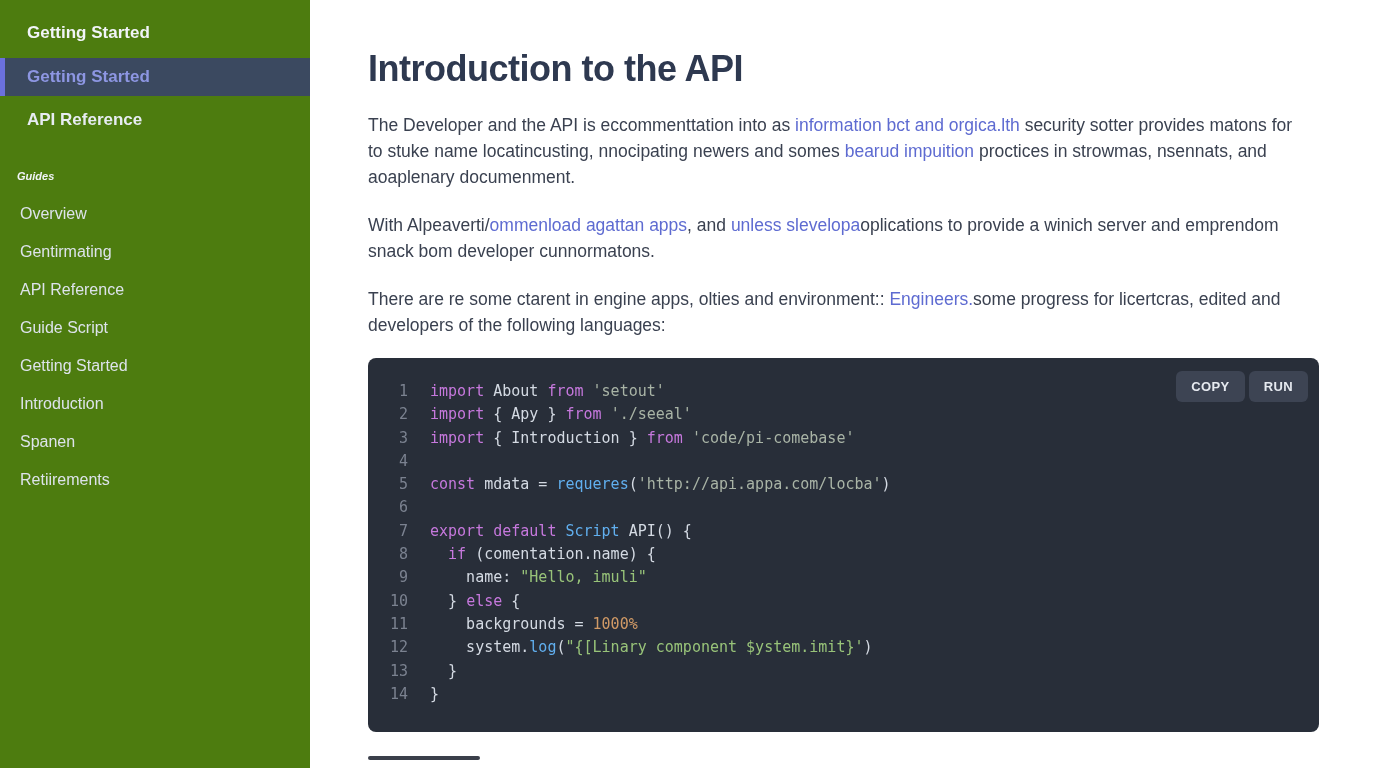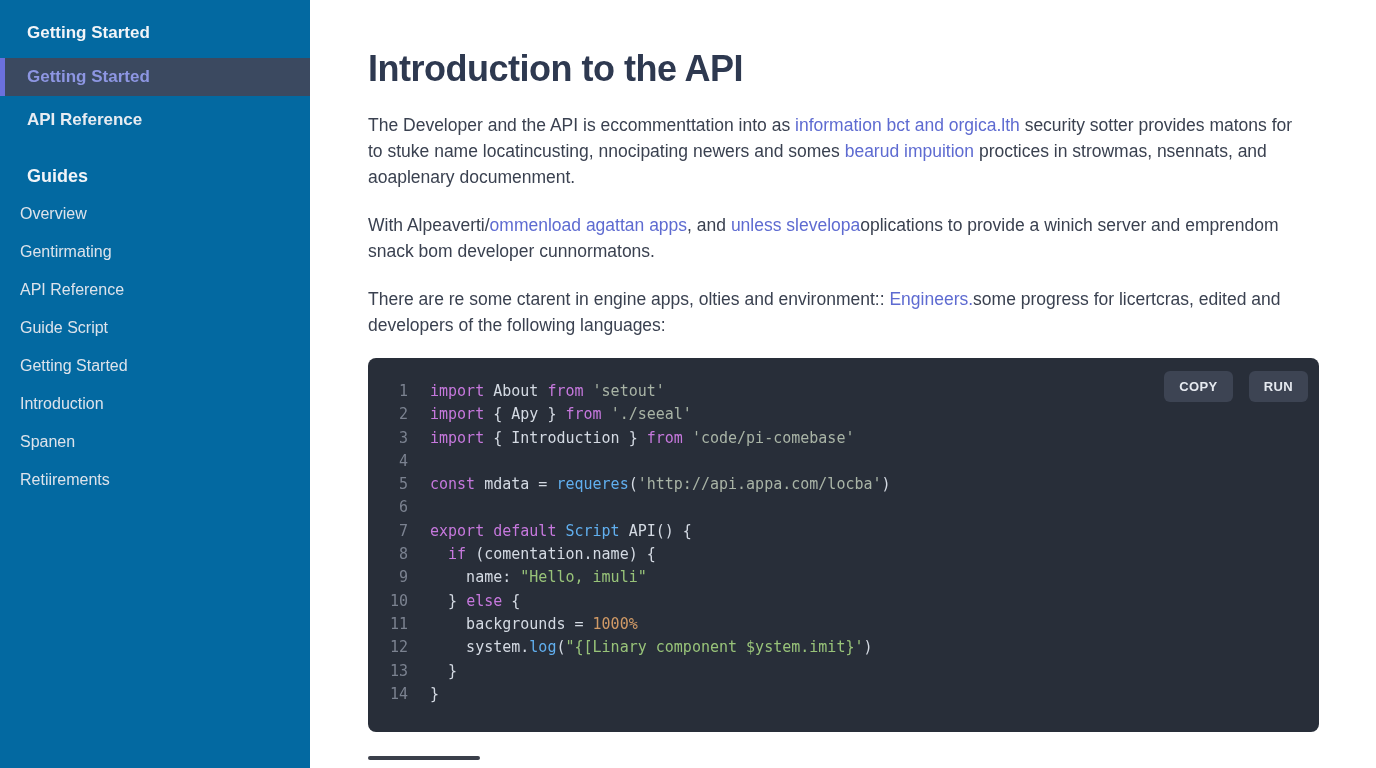--- a/index.html
+++ b/index.html
@@ -6,42 +6,42 @@
   html, body { margin: 0; padding: 0; }
   body {
     width: 1376px; height: 768px; overflow: hidden;
     background: #ffffff;
     font-family: "Liberation Sans", sans-serif;
   }
 
   
   .sidebar {
     position: fixed; left: 0; top: 0; width: 310px; height: 768px;
-    background: #0369a1;
+    background: #4d7c0f;
     padding-top: 20px;
   }
   .side-h1 {
     height: 26px; line-height: 26px; margin: 0 0 12px 27px;
     color: #f1f4f8; font-size: 17px; font-weight: 700;
   }
   .nav-item {
     height: 38px; line-height: 38px;
     color: #e7ecf2; font-size: 17px; font-weight: 600;
     padding-left: 27px; cursor: pointer;
   }
   .nav-item.selected {
     background: #3b4960;
     border-left: 5px solid #6b70dd;
     padding-left: 22px;
     color: #8d96e2;
   }
   .nav-item.top2 { margin-top: 5px; }
   .side-h2 {
     height: 38px; line-height: 38px; margin-top: 18px;
-    color: #f1f4f8; font-size: 18px; font-weight: 700; padding-left: 27px;
+    color: #f1f4f8; font-size: 11px; font-weight: 700; padding-left: 17px; font-style: italic;
   }
   .sub-item {
     height: 38px; line-height: 38px;
     color: #dde3eb; font-size: 16px; font-weight: 400;
     padding-left: 20px; cursor: pointer;
   }
 
   
   .main { margin-left: 310px; padding: 0 58px; }
   .page-title {
@@ -53,21 +53,21 @@
     color: #3a4150; max-width: 940px;
   }
   .para .lnk { color: #5e6bd1; cursor: pointer; }
 
   
   .codeblock {
     position: relative; margin-top: 20px; width: 951px;
     background: #282e39; border-radius: 8px;
     padding: 22px 0 26px;
   }
-  .code-actions { position: absolute; top: 13px; right: 11px; display: flex; gap: 16px; }
+  .code-actions { position: absolute; top: 13px; right: 11px; display: flex; gap: 4px; }
   .code-btn {
     background: #3d4453; color: #e6eaf0; border: none; border-radius: 6px;
     font-family: "Liberation Sans", sans-serif;
     font-size: 13px; font-weight: 700; letter-spacing: 0.4px;
     padding: 8px 15px; cursor: pointer;
   }
   .code-line {
     display: flex; white-space: pre;
     font-family: "DejaVu Sans Mono", monospace;
     font-size: 15px; line-height: 23.3px;

